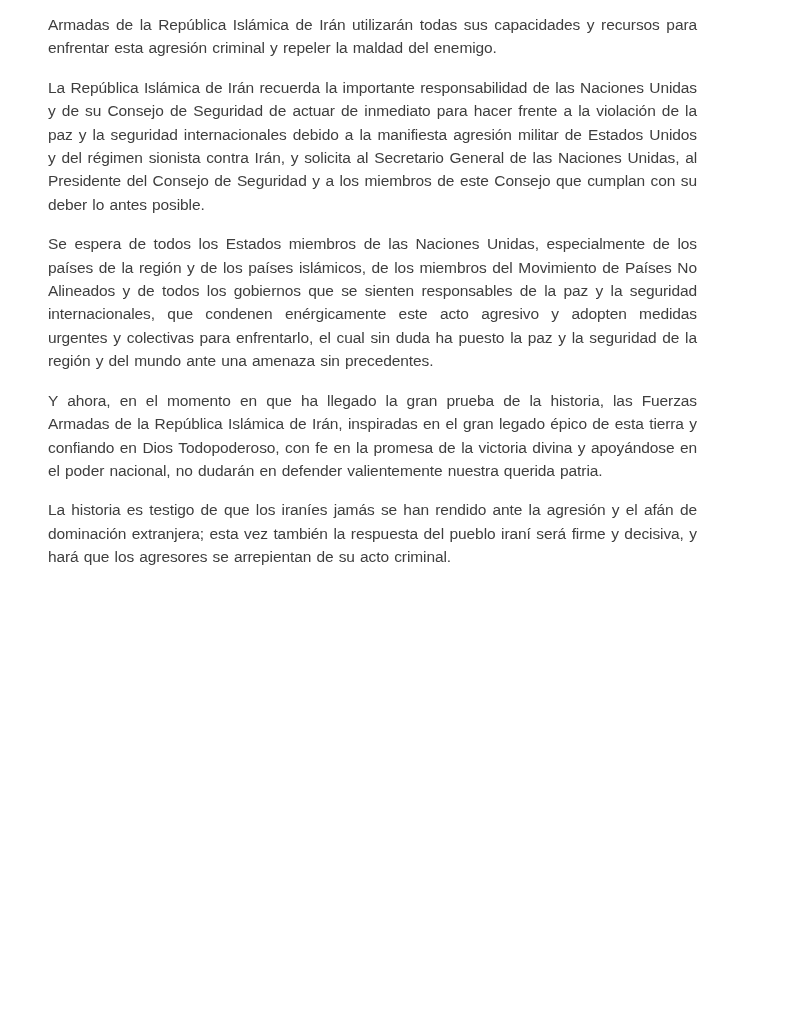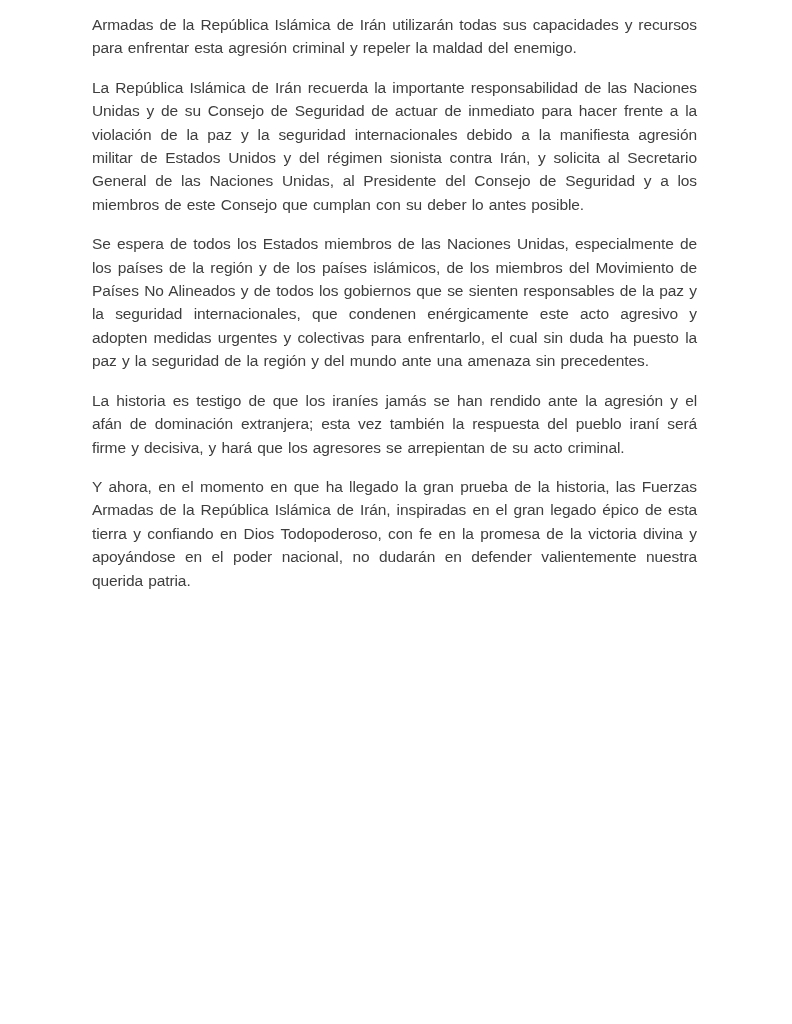--- a/index.html
+++ b/index.html
@@ -6,21 +6,21 @@
     margin: 0;
     padding: 0;
     background: #ffffff;
   }
   .page {
     position: relative;
     width: 792px;
     height: 1024px;
     background: #ffffff;
     box-sizing: border-box;
-    padding: 13px 95px 0 92px;
+    padding: 13px 95px 0 48px;
     overflow: hidden;
   }
   .doc-body p {
     font-family: "Liberation Sans", sans-serif;
     font-size: 15.5px;
     line-height: 23.4px;
     color: #3e3e3e;
     text-align: justify;
     letter-spacing: -0.1px;
     word-spacing: 1px;
@@ -28,16 +28,16 @@
   }
 </style>
 </head>
 <body>
 
 <div class="page">
   <div class="doc-body">
     <p>Armadas de la República Islámica de Irán utilizarán todas sus capacidades y recursos para enfrentar esta agresión criminal y repeler la maldad del enemigo.</p>
     <p>La República Islámica de Irán recuerda la importante responsabilidad de las Naciones Unidas y de su Consejo de Seguridad de actuar de inmediato para hacer frente a la violación de la paz y la seguridad internacionales debido a la manifiesta agresión militar de Estados Unidos y del régimen sionista contra Irán, y solicita al Secretario General de las Naciones Unidas, al Presidente del Consejo de Seguridad y a los miembros de este Consejo que cumplan con su deber lo antes posible.</p>
     <p>Se espera de todos los Estados miembros de las Naciones Unidas, especialmente de los países de la región y de los países islámicos, de los miembros del Movimiento de Países No Alineados y de todos los gobiernos que se sienten responsables de la paz y la seguridad internacionales, que condenen enérgicamente este acto agresivo y adopten medidas urgentes y colectivas para enfrentarlo, el cual sin duda ha puesto la paz y la seguridad de la región y del mundo ante una amenaza sin precedentes.</p>
+    <p>Y ahora, en el momento en que ha llegado la gran prueba de la historia, las Fuerzas Armadas de la República Islámica de Irán, inspiradas en el gran legado épico de esta tierra y confiando en Dios Todopoderoso, con fe en la promesa de la victoria divina y apoyándose en el poder nacional, no dudarán en defender valientemente nuestra querida patria.</p>
     <p>La historia es testigo de que los iraníes jamás se han rendido ante la agresión y el afán de dominación extranjera; esta vez también la respuesta del pueblo iraní será firme y decisiva, y hará que los agresores se arrepientan de su acto criminal.</p>
-    <p>Y ahora, en el momento en que ha llegado la gran prueba de la historia, las Fuerzas Armadas de la República Islámica de Irán, inspiradas en el gran legado épico de esta tierra y confiando en Dios Todopoderoso, con fe en la promesa de la victoria divina y apoyándose en el poder nacional, no dudarán en defender valientemente nuestra querida patria.</p>
   </div>
 </div>
 
 </body></html>

